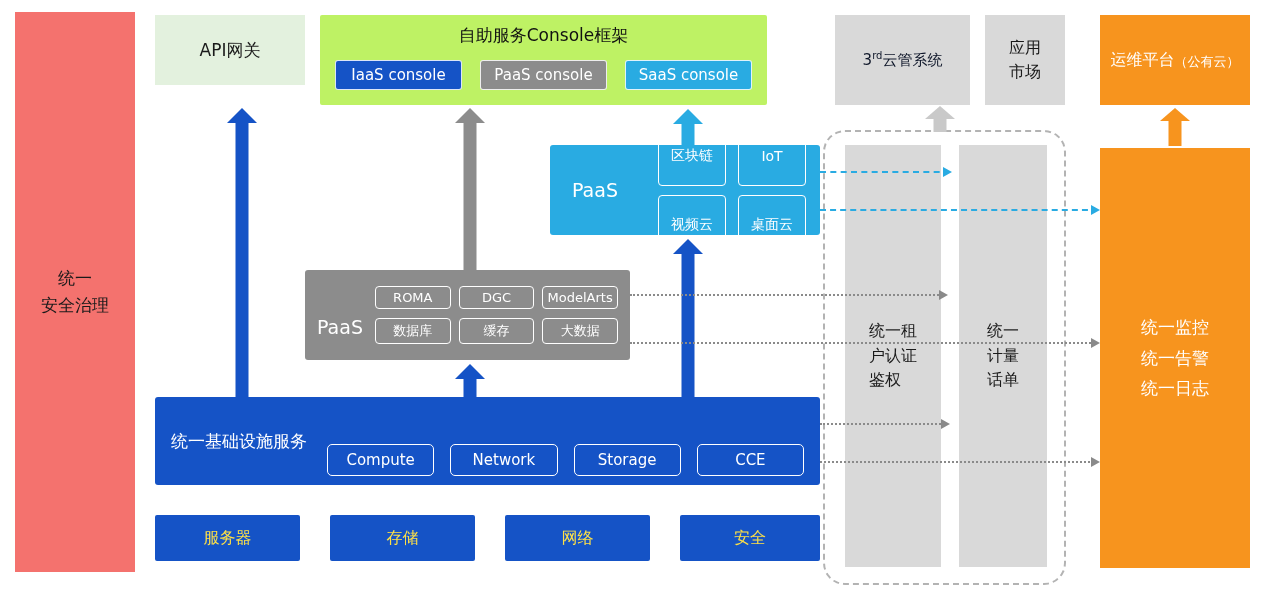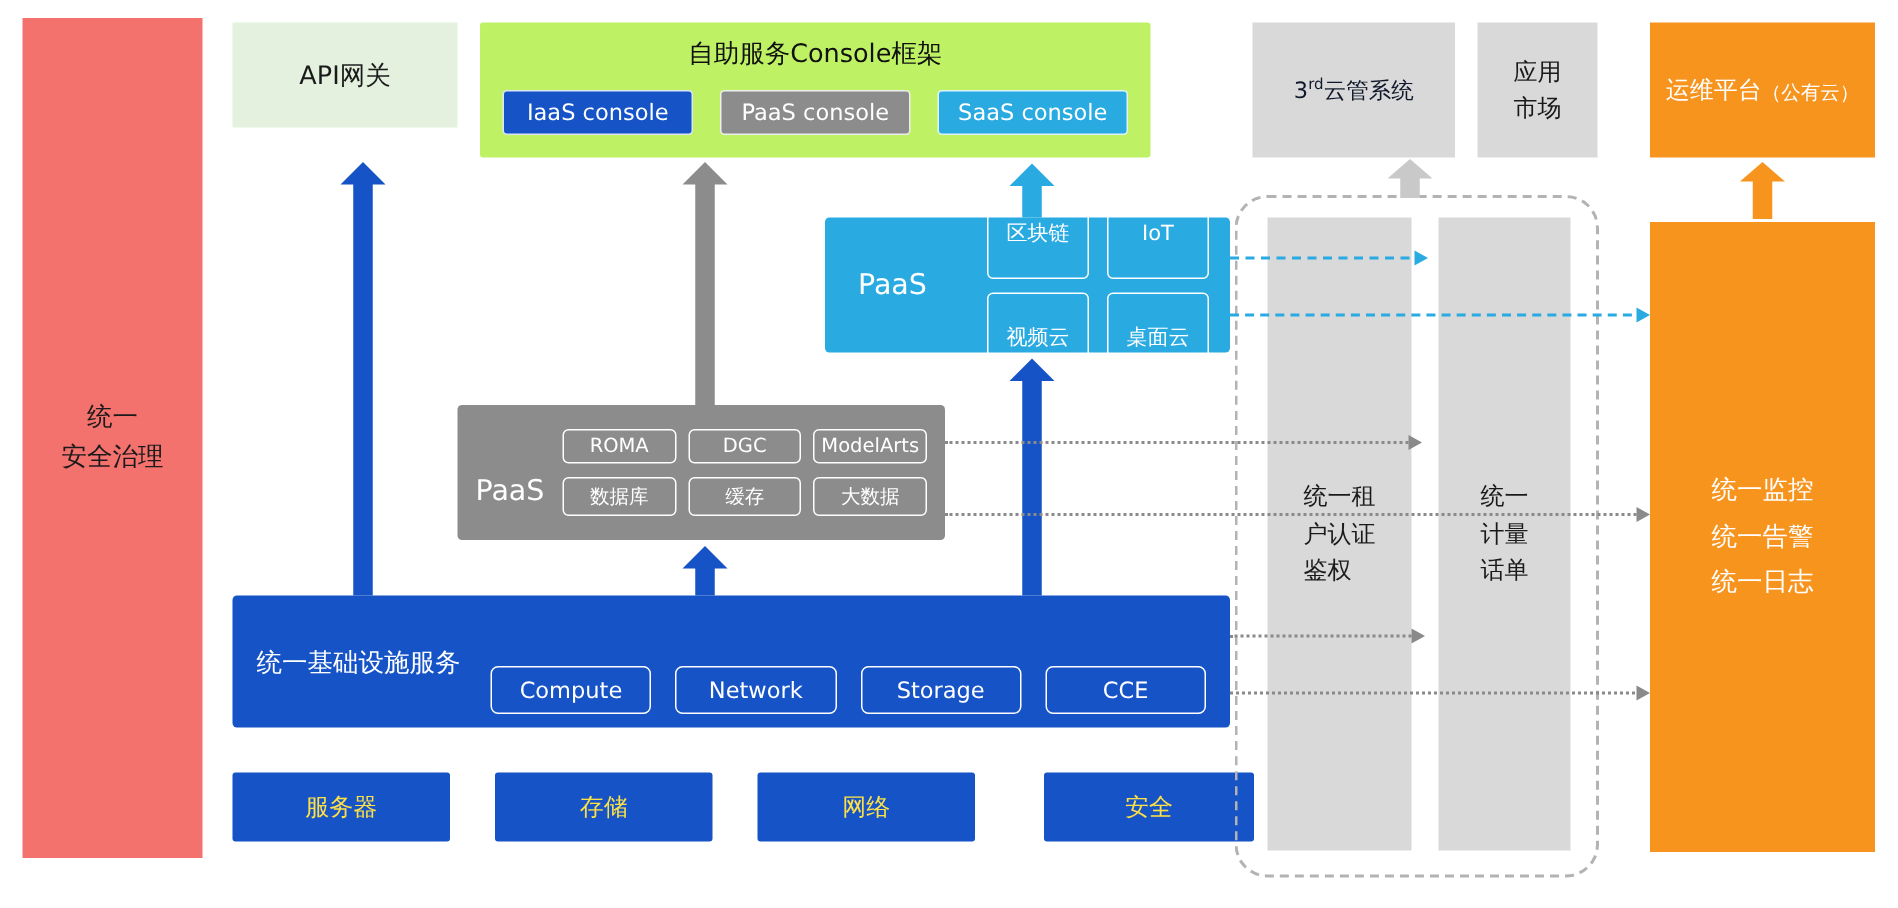--- a/index.html
+++ b/index.html
@@ -44,21 +44,21 @@
   .infra-box { left:155px; top:397px; width:665px; height:88px; background:#1553C6; border-radius:3px; display:flex; align-items:center; padding:0 16px; }
   .infra-label { color:#fff; font-size:17px; white-space:nowrap; margin-right:20px; }
   .infra-items { display:flex; flex:1; justify-content:space-between; gap:16px; }
   .infra-items .pill { flex:1; font-size:15px; padding:6px 8px; border-radius:5px;margin-top:38px; }
 
   
   .hw-box { top:515px; height:46px; background:#1553C6; color:#fde047; font-size:16px; border-radius:2px; }
   .hw-1 { left:155px; width:145px; }
   .hw-2 { left:330px; width:145px; }
   .hw-3 { left:505px; width:145px; }
-  .hw-4 { left:680px; width:140px;margin-left:16px; }
+  .hw-4 { left:680px; width:140px; }
 
   
   .dashed-wrap { position:absolute; left:823px; top:130px; width:243px; height:455px; border:2px dashed #b3b3b3; border-radius:22px; }
   .auth-bar { left:845px; top:145px; width:96px; height:422px; background:#D9D9D9; color:#1a1a1a; font-size:16px; line-height:1.55; }
   .metering-bar { left:959px; top:145px; width:88px; height:422px; background:#D9D9D9; color:#1a1a1a; font-size:16px; line-height:1.55; }
   .auth-bar .pre, .metering-bar .pre { text-align:left; }
   .monitor-bar { left:1100px; top:148px; width:150px; height:420px; background:#F7941E; color:#fff; font-size:17px; line-height:1.8; }
 
   
   .arrow { position:absolute; width:30px; z-index:4; }

